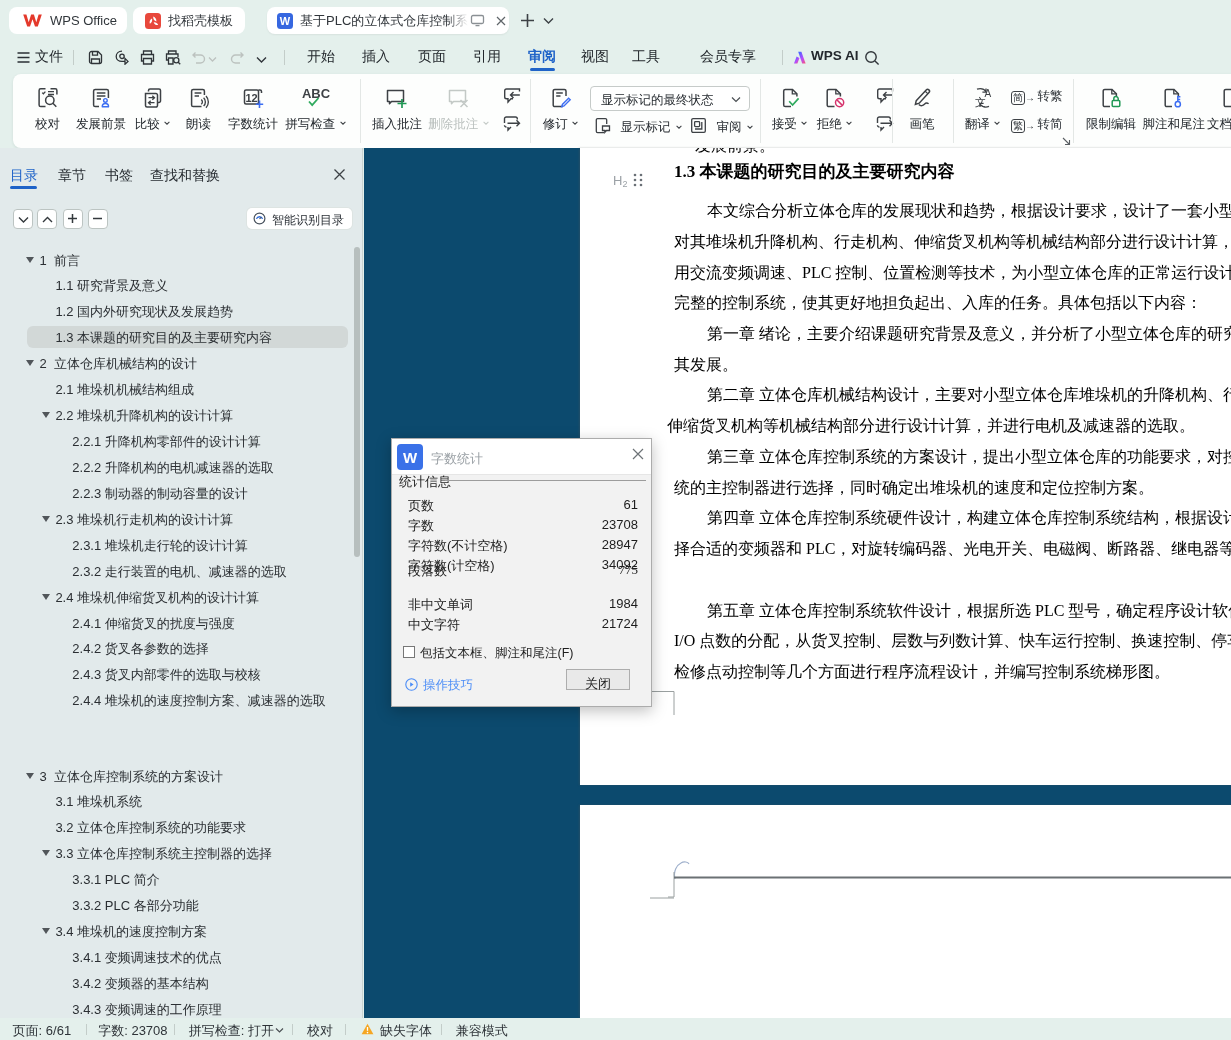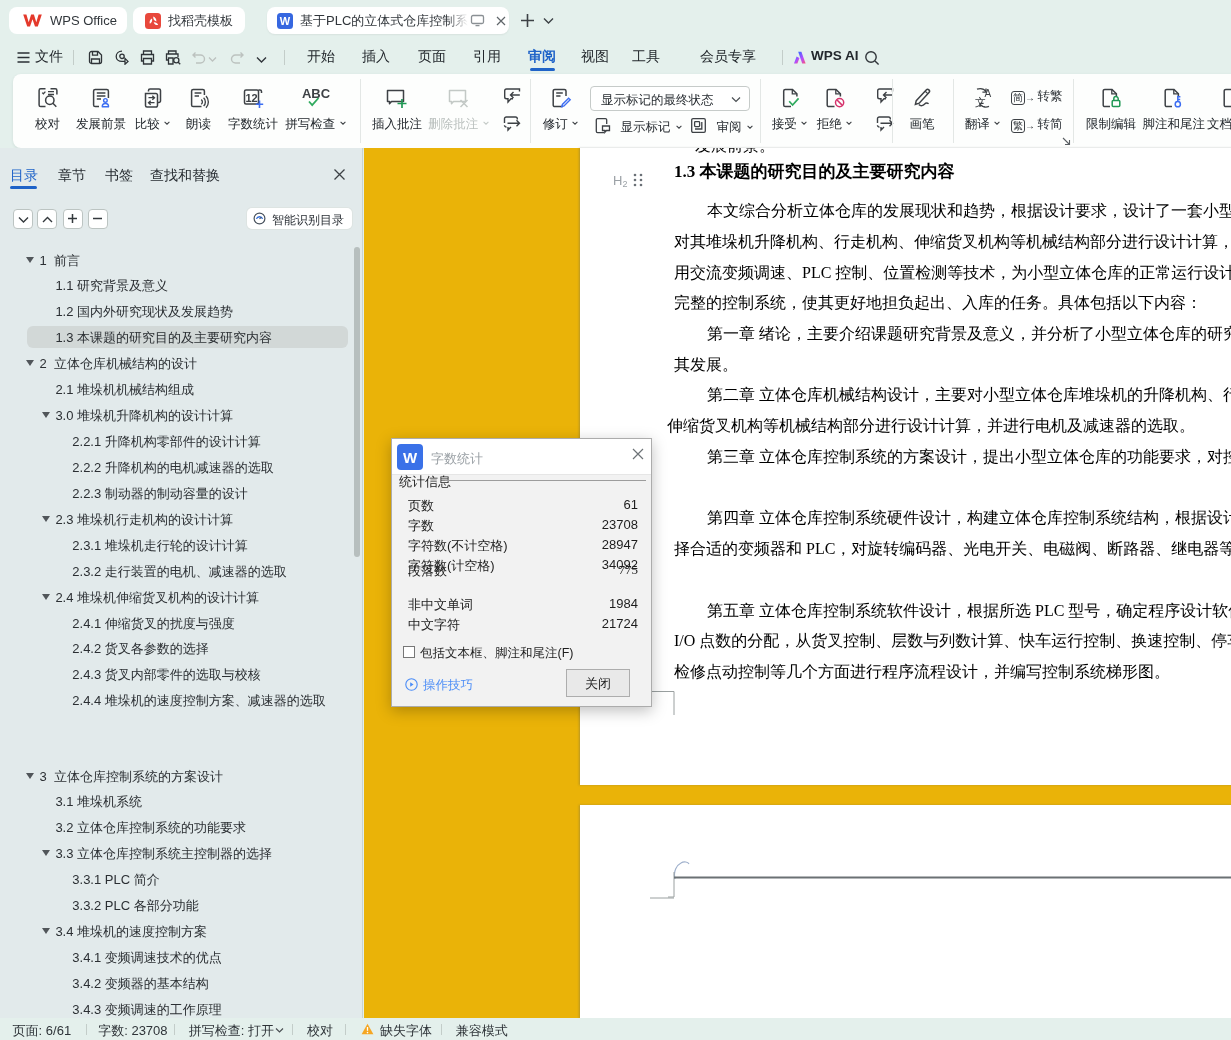--- a/index.html
+++ b/index.html
@@ -24,21 +24,21 @@
 .rdiv{position:absolute;width:1px;background:#e3e7e5;top:5px;height:64px;}
 .caret{display:inline-block;width:8px;height:8px;vertical-align:1px;}
 
 #sidebar{position:absolute;left:0;top:148px;width:363px;height:870px;background:#e2eaeb;border-right:1px solid #c9d3d1;}
 .stab{position:absolute;top:19px;font-size:14px;color:#262b30;}
 .stab.act{color:#1f63c8;}
 .tocrow{position:absolute;font-size:13px;color:#2b2f33;white-space:nowrap;}
 .tri{position:absolute;width:0;height:0;border-left:4.5px solid transparent;border-right:4.5px solid transparent;border-top:6px solid #51565a;}
 .sqbtn{position:absolute;top:208px;width:20px;height:20px;background:#fff;border:1px solid #bcc4c2;border-radius:4px;color:#33383c;text-align:center;}
 
-#docarea{position:absolute;left:364px;top:148px;width:867px;height:870px;background:#eab308;}
+#docarea{position:absolute;left:364px;top:148px;width:867px;height:870px;background:#0c4a6e;}
 .page{position:absolute;left:213px;width:680px;background:#fff;}
 .docline{position:absolute;left:110px;font-family:"Liberation Serif",serif;font-size:16px;color:#000;white-space:nowrap;}
 
 #dlg{position:absolute;left:391px;top:438px;width:261px;height:269px;background:#f2f2f2;border:1px solid #acacac;box-shadow:0 4px 14px rgba(0,0,0,.25);}
 .drow{position:absolute;left:16px;width:230px;font-size:13px;color:#1d1d1d;}
 .drow b{position:absolute;right:0;font-weight:normal;}
 
 #statusbar{position:absolute;left:0;top:1018px;width:1231px;height:22px;background:#e4f0ec;font-size:13px;color:#2e3338;}
 .sitem{position:absolute;top:4px;white-space:nowrap;}
 </style>
@@ -374,20 +374,21 @@
     <div class="docline" style="left:94px;top:12px;font-size:17px;font-weight:bold;">1.3 本课题的研究目的及主要研究内容</div>
     <div class="docline" style="left:127px;top:53.0px;">本文综合分析立体仓库的发展现状和趋势，根据设计要求，设计了一套小型立体</div>
   <div class="docline" style="left:94px;top:83.7px;">对其堆垛机升降机构、行走机构、伸缩货叉机构等机械结构部分进行设计计算，并</div>
   <div class="docline" style="left:94px;top:114.5px;">用交流变频调速、PLC 控制、位置检测等技术，为小型立体仓库的正常运行设计了</div>
   <div class="docline" style="left:94px;top:145.2px;">完整的控制系统，使其更好地担负起出、入库的任务。具体包括以下内容：</div>
   <div class="docline" style="left:127px;top:176.0px;">第一章 绪论，主要介绍课题研究背景及意义，并分析了小型立体仓库的研究</div>
   <div class="docline" style="left:94px;top:206.7px;">其发展。</div>
   <div class="docline" style="left:127px;top:237.4px;">第二章 立体仓库机械结构设计，主要对小型立体仓库堆垛机的升降机构、行走</div>
   <div class="docline" style="left:87px;top:268.2px;text-align:right;">伸缩货叉机构等机械结构部分进行设计计算，并进行电机及减速器的选取。</div>
   <div class="docline" style="left:127px;top:298.9px;">第三章 立体仓库控制系统的方案设计，提出小型立体仓库的功能要求，对控</div>
+  <div class="docline" style="left:94px;top:329.7px;">统的主控制器进行选择，同时确定出堆垛机的速度和定位控制方案。</div>
   <div class="docline" style="left:127px;top:360.4px;">第四章 立体仓库控制系统硬件设计，构建立体仓库控制系统结构，根据设计</div>
   <div class="docline" style="left:94px;top:391.1px;">择合适的变频器和 PLC，对旋转编码器、光电开关、电磁阀、断路器、继电器等的</div>
   <div class="docline" style="left:127px;top:452.6px;">第五章 立体仓库控制系统软件设计，根据所选 PLC 型号，确定程序设计软件</div>
   <div class="docline" style="left:94px;top:483.4px;">I/O 点数的分配，从货叉控制、层数与列数计算、快车运行控制、换速控制、停车</div>
   <div class="docline" style="left:94px;top:514.1px;">检修点动控制等几个方面进行程序流程设计，并编写控制系统梯形图。</div>
     <svg class="abs" style="left:60px;top:535px" width="40" height="35" viewBox="0 0 40 35">
         <path d="M0 8.5 H34 M34 8.5 V32" fill="none" stroke="#9aa0a0" stroke-width="1"></path>
       </svg>
   </div>
   <div class="page" style="left:216px;top:657px;width:664px;height:213px;overflow:hidden;box-shadow:-1px 0 2px rgba(80,90,90,.35);">
@@ -435,21 +436,21 @@
   <div class="abs" style="left:27px;top:178.4px;width:321px;height:21.5px;background:#d2d8d7;border-radius:6px;"></div>
   <div class="tri" style="left:25.5px;top:109.0px;"></div>
   <div class="tocrow" style="left:39.6px;top:104.0px;">1&nbsp;&nbsp;前言</div>
   <div class="tocrow" style="left:55.4px;top:129.0px;">1.1 研究背景及意义</div>
   <div class="tocrow" style="left:55.4px;top:155.0px;">1.2 国内外研究现状及发展趋势</div>
   <div class="tocrow" style="left:55.4px;top:181.0px;">1.3 本课题的研究目的及主要研究内容</div>
   <div class="tri" style="left:25.5px;top:211.9px;"></div>
   <div class="tocrow" style="left:39.6px;top:206.9px;">2&nbsp;&nbsp;立体仓库机械结构的设计</div>
   <div class="tocrow" style="left:55.4px;top:232.9px;">2.1 堆垛机机械结构组成</div>
   <div class="tri" style="left:41.5px;top:263.8px;"></div>
-  <div class="tocrow" style="left:55.4px;top:258.8px;">3.0 堆垛机升降机构的设计计算</div>
+  <div class="tocrow" style="left:55.4px;top:258.8px;">2.2 堆垛机升降机构的设计计算</div>
   <div class="tocrow" style="left:72.3px;top:284.8px;">2.2.1 升降机构零部件的设计计算</div>
   <div class="tocrow" style="left:72.3px;top:310.7px;">2.2.2 升降机构的电机减速器的选取</div>
   <div class="tocrow" style="left:72.3px;top:336.7px;">2.2.3 制动器的制动容量的设计</div>
   <div class="tri" style="left:41.5px;top:367.6px;"></div>
   <div class="tocrow" style="left:55.4px;top:362.6px;">2.3 堆垛机行走机构的设计计算</div>
   <div class="tocrow" style="left:72.3px;top:388.6px;">2.3.1 堆垛机走行轮的设计计算</div>
   <div class="tocrow" style="left:72.3px;top:414.5px;">2.3.2 走行装置的电机、减速器的选取</div>
   <div class="tri" style="left:41.5px;top:445.5px;"></div>
   <div class="tocrow" style="left:55.4px;top:440.5px;">2.4 堆垛机伸缩货叉机构的设计计算</div>
   <div class="tocrow" style="left:72.3px;top:466.5px;">2.4.1 伸缩货叉的扰度与强度</div>
@@ -510,14 +511,14 @@
   <div class="drow" style="top:123px;font-family:Liberation Serif, serif;">段落数<b>775</b></div>
   <div class="drow" style="top:157.1px;">非中文单词<b>1984</b></div>
   <div class="drow" style="top:177px;">中文字符<b>21724</b></div>
   <div class="abs" style="left:10.8px;top:207px;width:12px;height:12px;border:1px solid #777;background:#fff;"></div>
   <div class="abs" style="left:28px;top:206px;font-size:12.5px;color:#1d1d1d;">包括文本框、脚注和尾注(F)</div>
   <svg class="abs" style="left:13px;top:239px" width="13" height="13" viewBox="0 0 13 13">
       <circle cx="6.5" cy="6.5" r="5.7" fill="none" stroke="#4a8cf7" stroke-width="1.1"></circle>
       <path d="M5.2 4.2 L8.6 6.5 L5.2 8.8 Z" fill="#4a8cf7"></path>
     </svg>
   <div class="abs" style="left:31px;top:238px;font-size:12.5px;color:#4a8cf7;">操作技巧</div>
-  <div class="abs" style="left:174px;top:230px;width:64px;height:28px;background:#e9e9e9;border:1px solid #adadad;text-align:center;font-size:13px;color:#1d1d1d;line-height:27px;">关闭</div>
+  <div class="abs" style="left:174px;top:230px;width:64px;height:21px;background:#e9e9e9;border:1px solid #adadad;text-align:center;font-size:13px;color:#1d1d1d;line-height:27px;">关闭</div>
 </div>
 
 </body></html>

